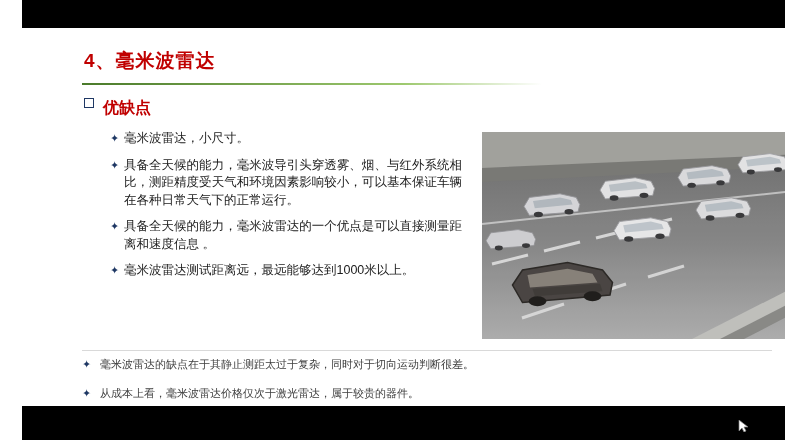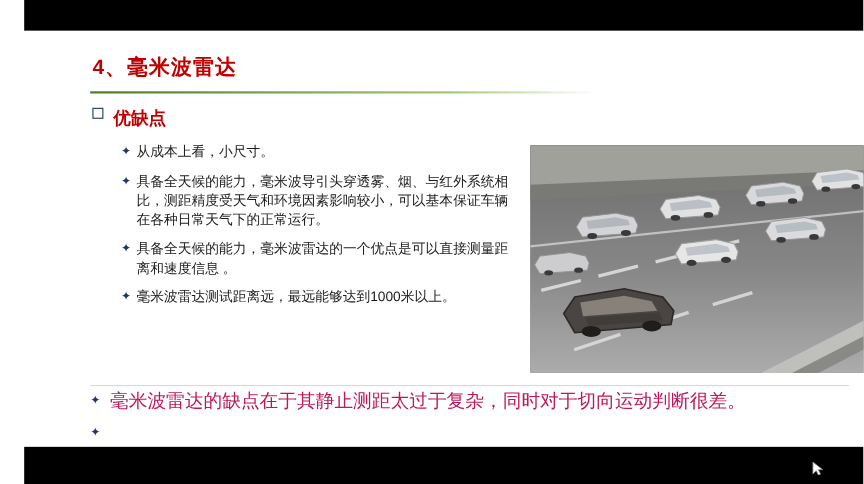--- a/index.html
+++ b/index.html
@@ -156,23 +156,23 @@
     margin-bottom: 12px;
   }
   .note-diamond {
     flex: 0 0 auto;
     width: 18px;
     font-size: 11px;
     color: #1f3864;
     line-height: 17px;
   }
   .note-text {
-    font-size: 17px;
+    font-size: 11px;
     line-height: 17px;
-    color: #be185d;
+    color: #404040;
     white-space: nowrap;
   }
   .cursor {
     position: absolute;
     left: 738px;
     top: 420px;
     width: 12px;
     height: 12px;
   }
 </style>
@@ -191,21 +191,21 @@
     <div class="title-rule"></div>
 
     <div class="sub-head">
       <span class="sq-bullet"></span>
       <span class="sub-head-text">优缺点</span>
     </div>
 
     <div class="bullets">
       <div class="bullet-row">
         <span class="diamond">✦</span>
-        <span class="bullet-text">从成本上看，小尺寸。</span>
+        <span class="bullet-text">毫米波雷达，小尺寸。</span>
       </div>
       <div class="bullet-row">
         <span class="diamond">✦</span>
         <span class="bullet-text">具备全天候的能力，毫米波导引头穿透雾、烟、与红外系统相比，测距精度受天气和环境因素影响较小，可以基本保证车辆在各种日常天气下的正常运行。</span>
       </div>
       <div class="bullet-row">
         <span class="diamond">✦</span>
         <span class="bullet-text">具备全天候的能力，毫米波雷达的一个优点是可以直接测量距离和速度信息 。</span>
       </div>
       <div class="bullet-row">
@@ -309,20 +309,21 @@
     </div>
 
     <div class="notes">
       <div class="note-sep"></div>
       <div class="note-row">
         <span class="note-diamond">✦</span>
         <span class="note-text">毫米波雷达的缺点在于其静止测距太过于复杂，同时对于切向运动判断很差。</span>
       </div>
       <div class="note-row">
         <span class="note-diamond">✦</span>
+        <span class="note-text">从成本上看，毫米波雷达价格仅次于激光雷达，属于较贵的器件。</span>
       </div>
     </div>
 
   </div>
 
   <svg class="cursor" viewBox="0 0 12 12" xmlns="http://www.w3.org/2000/svg">
     <path d="M1 0 L1 11 L4 8 L6 12 L8 11 L6 7 L10 7 Z" fill="#ffffff" stroke="#808080" stroke-width="0.7"></path>
   </svg>
 
 </div>

